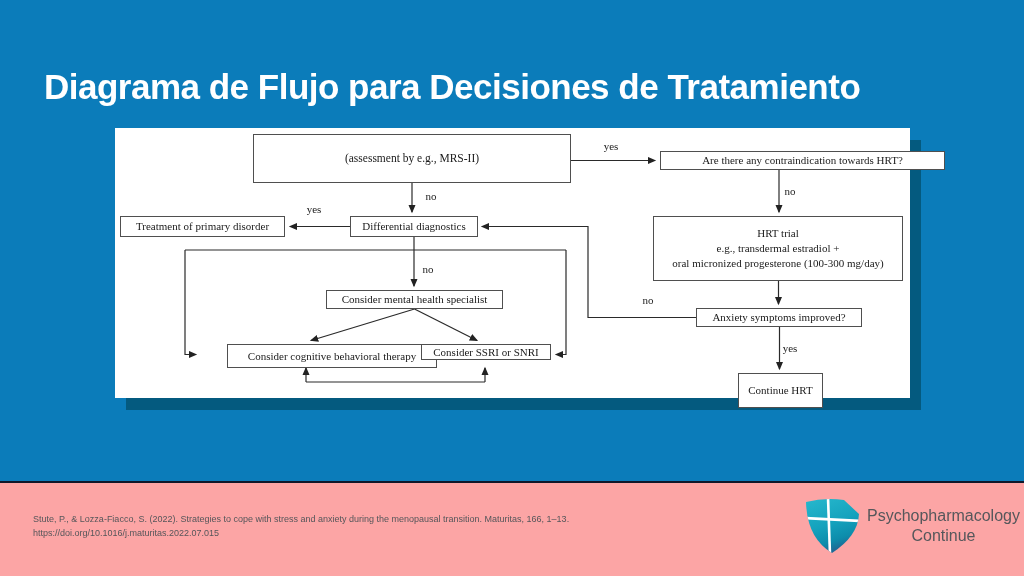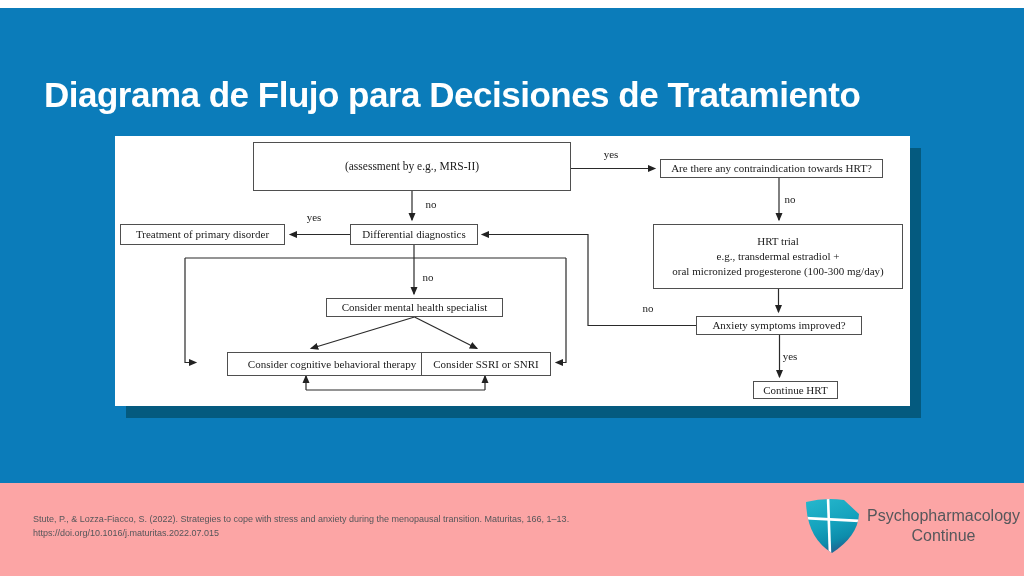--- a/index.html
+++ b/index.html
@@ -1,22 +1,22 @@
 <!DOCTYPE html>
 <html><head>
 <meta charset="utf-8">
 <style>
   html,body { margin:0; padding:0; background:#ffffff; }
   .slide {
     position:relative; width:1024px; height:576px; overflow:hidden;
     font-family:"Liberation Sans", sans-serif; background:#ffffff;
   }
   .blue-area {
-    position:absolute; left:0; top:8px; width:1024px; height:481px;
-    background:#0b7cba; border-bottom:2px solid #7f1d1d;
+    position:absolute; left:0; top:0; width:1024px; height:481px;
+    background:#0b7cba; border-bottom:2px solid #0f172a;
   }
   .slide-title {
     position:absolute; left:44px; top:44px; width:960px;
     color:#ffffff; font-size:35px; font-weight:bold; letter-spacing:-0.5px;
     font-family:"Liberation Sans", sans-serif;
   }
   .panel {
     position:absolute; left:115px; top:128px; width:795px; height:270px;
     background:#ffffff; box-shadow:11px 12px 0 0 #045a7f;
   }
@@ -90,55 +90,55 @@
           <path d="M664.5,199 V241" marker-end="url(#ah)"></path>
 
           <path d="M581,189.5 H473 V98.5 H367" marker-end="url(#ah)"></path>
         </g>
       </svg>
 
       <div class="fbox" style="left:138px; top:6px; width:318px; height:49px; font-size:11.5px;">
         <span>(assessment by e.g., MRS-II)</span>
       </div>
 
-      <div class="fbox" style="left:545px; top:23px; width:223px; height:19px;">
+      <div class="fbox" style="left:545px; top:23px; width:285px; height:19px;">
         <span>Are there any contraindication towards HRT?</span>
       </div>
 
       <div class="fbox" style="left:538px; top:88px; width:250px; height:65px;">
         <span>HRT trial</span>
         <span>e.g., transdermal estradiol +</span>
         <span>oral micronized progesterone (100-300 mg/day)</span>
       </div>
 
       <div class="fbox" style="left:581px; top:180px; width:166px; height:19px;">
         <span>Anxiety symptoms improved?</span>
       </div>
 
-      <div class="fbox" style="left:623px; top:245px; width:85px; height:18px;margin-left:15px;">
+      <div class="fbox" style="left:623px; top:245px; width:85px; height:35px;">
         <span>Continue HRT</span>
       </div>
 
       <div class="fbox" style="left:5px; top:88px; width:165px; height:21px;">
         <span>Treatment of primary disorder</span>
       </div>
 
       <div class="fbox" style="left:235px; top:88px; width:128px; height:21px;">
         <span>Differential diagnostics</span>
       </div>
 
       <div class="fbox" style="left:211px; top:162px; width:177px; height:19px;">
         <span>Consider mental health specialist</span>
       </div>
 
       <div class="fbox" style="left:86px; top:216px; width:210px; height:24px;margin-left:26px;">
         <span>Consider cognitive behavioral therapy</span>
       </div>
 
-      <div class="fbox" style="left:306px; top:216px; width:130px; height:24px;">
+      <div class="fbox" style="left:306px; top:216px; width:130px; height:16px;">
         <span>Consider SSRI or SNRI</span>
       </div>
 
       <div class="elabel" style="left:482px; top:12px;">yes</div>
       <div class="elabel" style="left:302px; top:62px;">no</div>
       <div class="elabel" style="left:185px; top:75px;">yes</div>
       <div class="elabel" style="left:299px; top:135px;">no</div>
       <div class="elabel" style="left:661px; top:57px;">no</div>
       <div class="elabel" style="left:661px; top:214px;">yes</div>
       <div class="elabel" style="left:519px; top:166px;">no</div>

